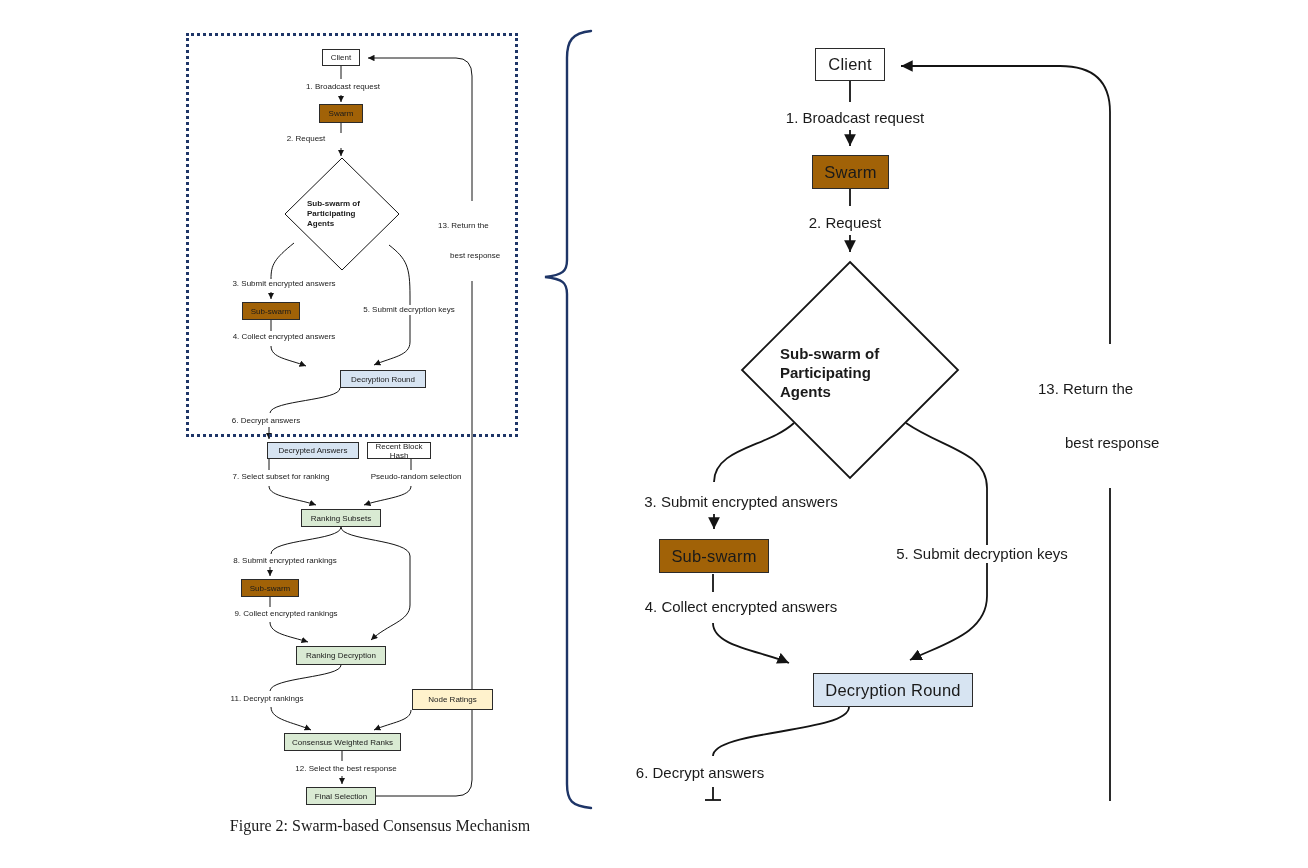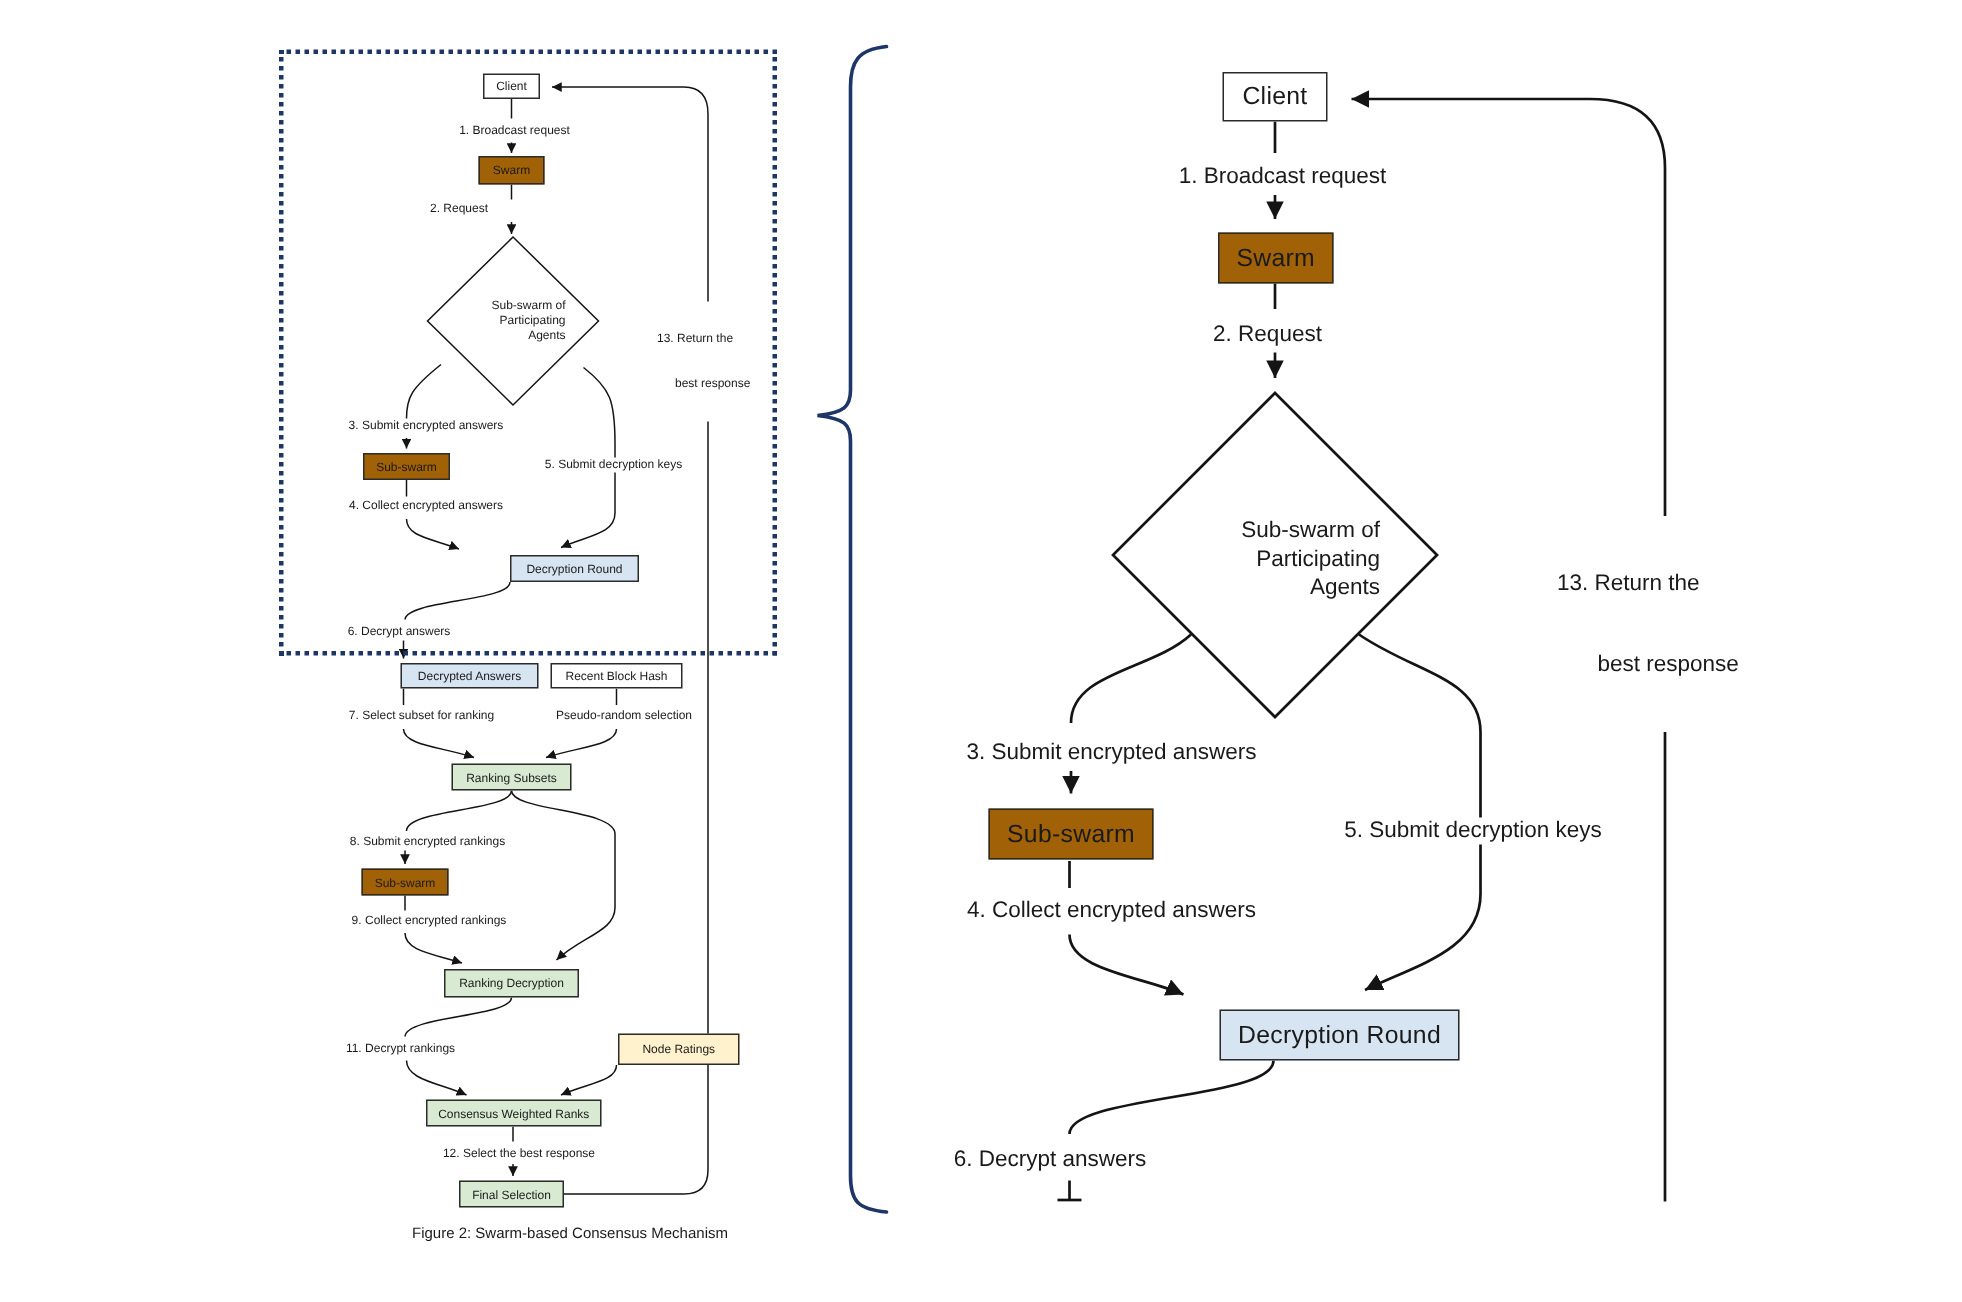--- a/index.html
+++ b/index.html
@@ -15,26 +15,26 @@
   .blue{background:#d7e4f2;margin-left:43px;}
   .green{background:#d9ead3;}
   .yellow{background:#fff2cc;}
   
   .lbl{position:absolute;white-space:pre;z-index:8;color:#1a1a1a;}
   .lbl-sm{font-size:8px;line-height:10px;}
   .lbl-lg{font-size:15px;line-height:18px;}
   .center{transform:translateX(-50%);text-align:center;}
   .bg{background:#ffffff;padding:0 3px;}
   .twoline span{display:block;}
-  .diamond-lbl{position:absolute;z-index:8;text-align:right;transform:translateX(-50%);}
+  .diamond-lbl{position:absolute;z-index:8;text-align:left;transform:translateX(-50%);font-weight:bold;}
   
   .dotted-region{position:absolute;left:186px;top:33px;width:332px;height:404px;
                  border:3px dotted #1e3567;box-sizing:border-box;z-index:5;background:transparent;}
-  .caption{position:absolute;font-family:Liberation Sans, sans-serif;
-           font-size:10px;z-index:8;white-space:pre;transform:translateX(-50%);}
+  .caption{position:absolute;font-family:Liberation Serif, serif;
+           font-size:16px;z-index:8;white-space:pre;transform:translateX(-50%);}
 </style>
 </head>
 <body>
 
 <div class="canvas">
 
   <svg class="layer" width="1308" height="868" viewBox="0 0 1308 868">
     <defs>
       <marker id="ah" viewBox="0 0 10 10" refX="10" refY="5" markerWidth="6.5" markerHeight="6.5" orient="auto">
         <path d="M0 0 L10 5 L0 10 Z" fill="#141414"></path>
@@ -115,21 +115,21 @@
     </div>
   <div class="box box-sm purple" style="left:242px;top:302px;width:58px;height:18px;">
       <span>Sub-swarm</span>
     </div>
   <div class="box box-sm blue" style="left:297px;top:370px;width:86px;height:18px;">
       <span>Decryption Round</span>
     </div>
   <div class="box box-sm blue" style="left:224px;top:442px;width:92px;height:17px;">
       <span>Decrypted Answers</span>
     </div>
-  <div class="box box-sm" style="left:367px;top:442px;width:88px;height:17px;">
+  <div class="box box-sm" style="left:367px;top:442px;width:64px;height:17px;">
       <span>Recent Block Hash</span>
     </div>
   <div class="box box-sm green" style="left:301px;top:509px;width:80px;height:18px;">
       <span>Ranking Subsets</span>
     </div>
   <div class="box box-sm purple" style="left:241px;top:579px;width:58px;height:18px;">
       <span>Sub-swarm</span>
     </div>
   <div class="box box-sm green" style="left:296px;top:646px;width:90px;height:19px;">
       <span>Ranking Decryption</span>

